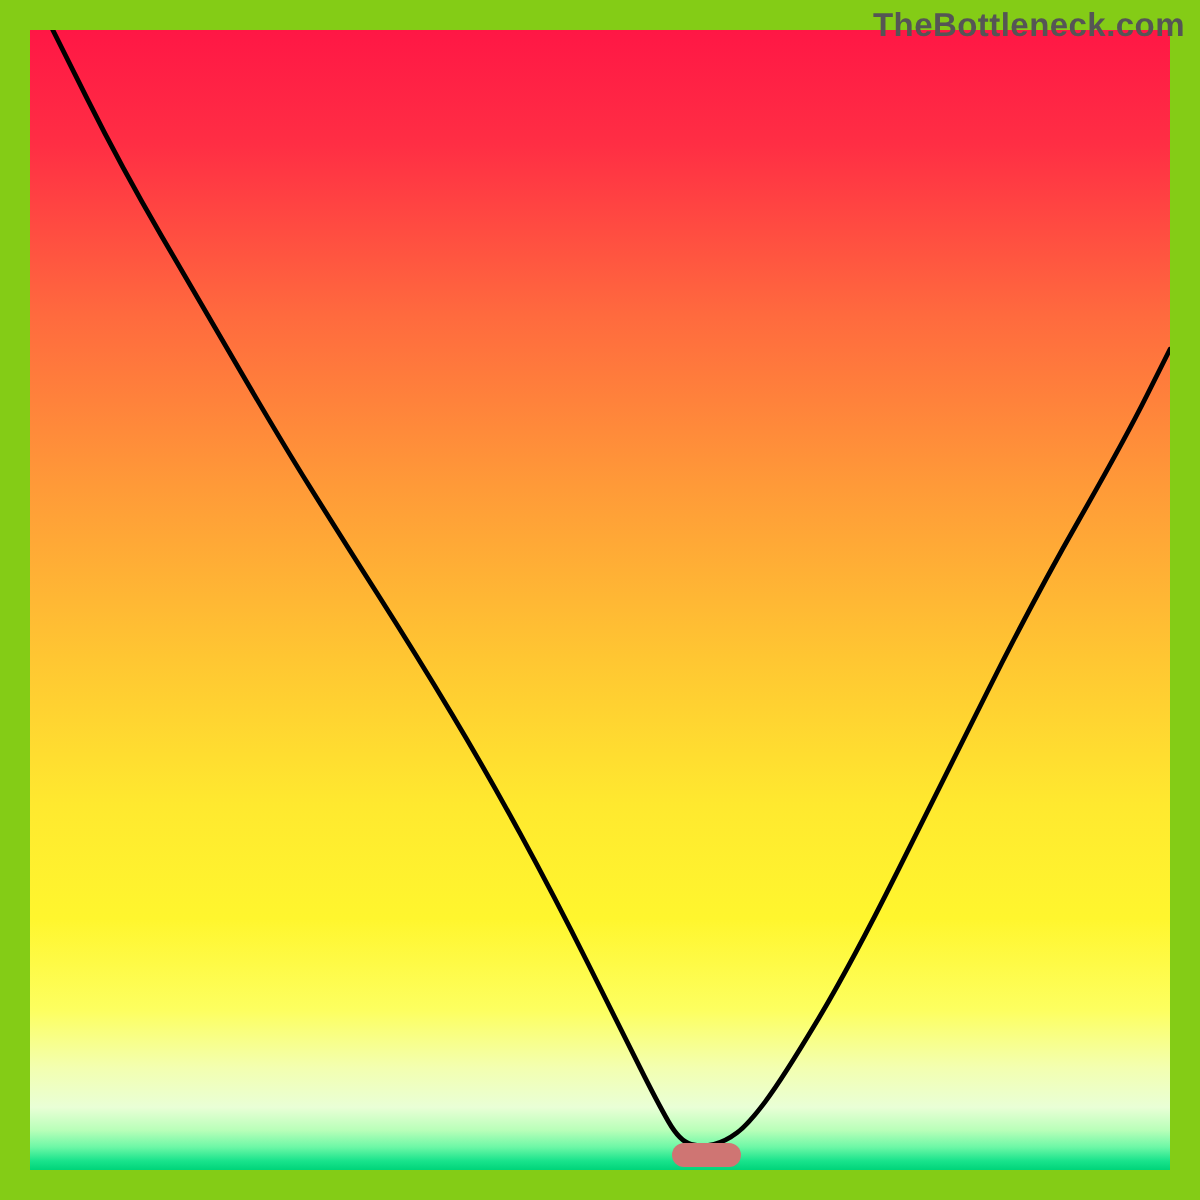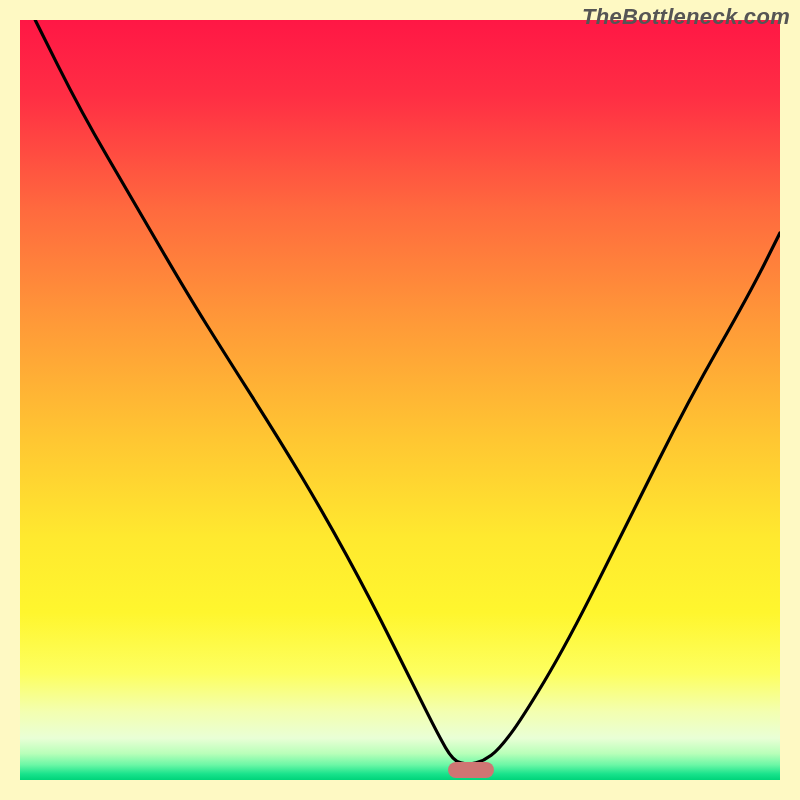--- a/index.html
+++ b/index.html
@@ -8,22 +8,21 @@
     width: 800px;
     height: 800px;
     overflow: hidden;
     background: #000;
     font-family: Arial, Helvetica, sans-serif;
   }
   .frame {
     position: relative;
     width: 800px;
     height: 800px;
-    background: #fef9c3;
-    font-style: italic;
+    background: #84cc16;
   }
   .watermark {
     position: absolute;
     top: 4px;
     right: 10px;
     color: #555;
     font-size: 22px;
     font-weight: 600;
     letter-spacing: 0.3px;
     z-index: 3;

